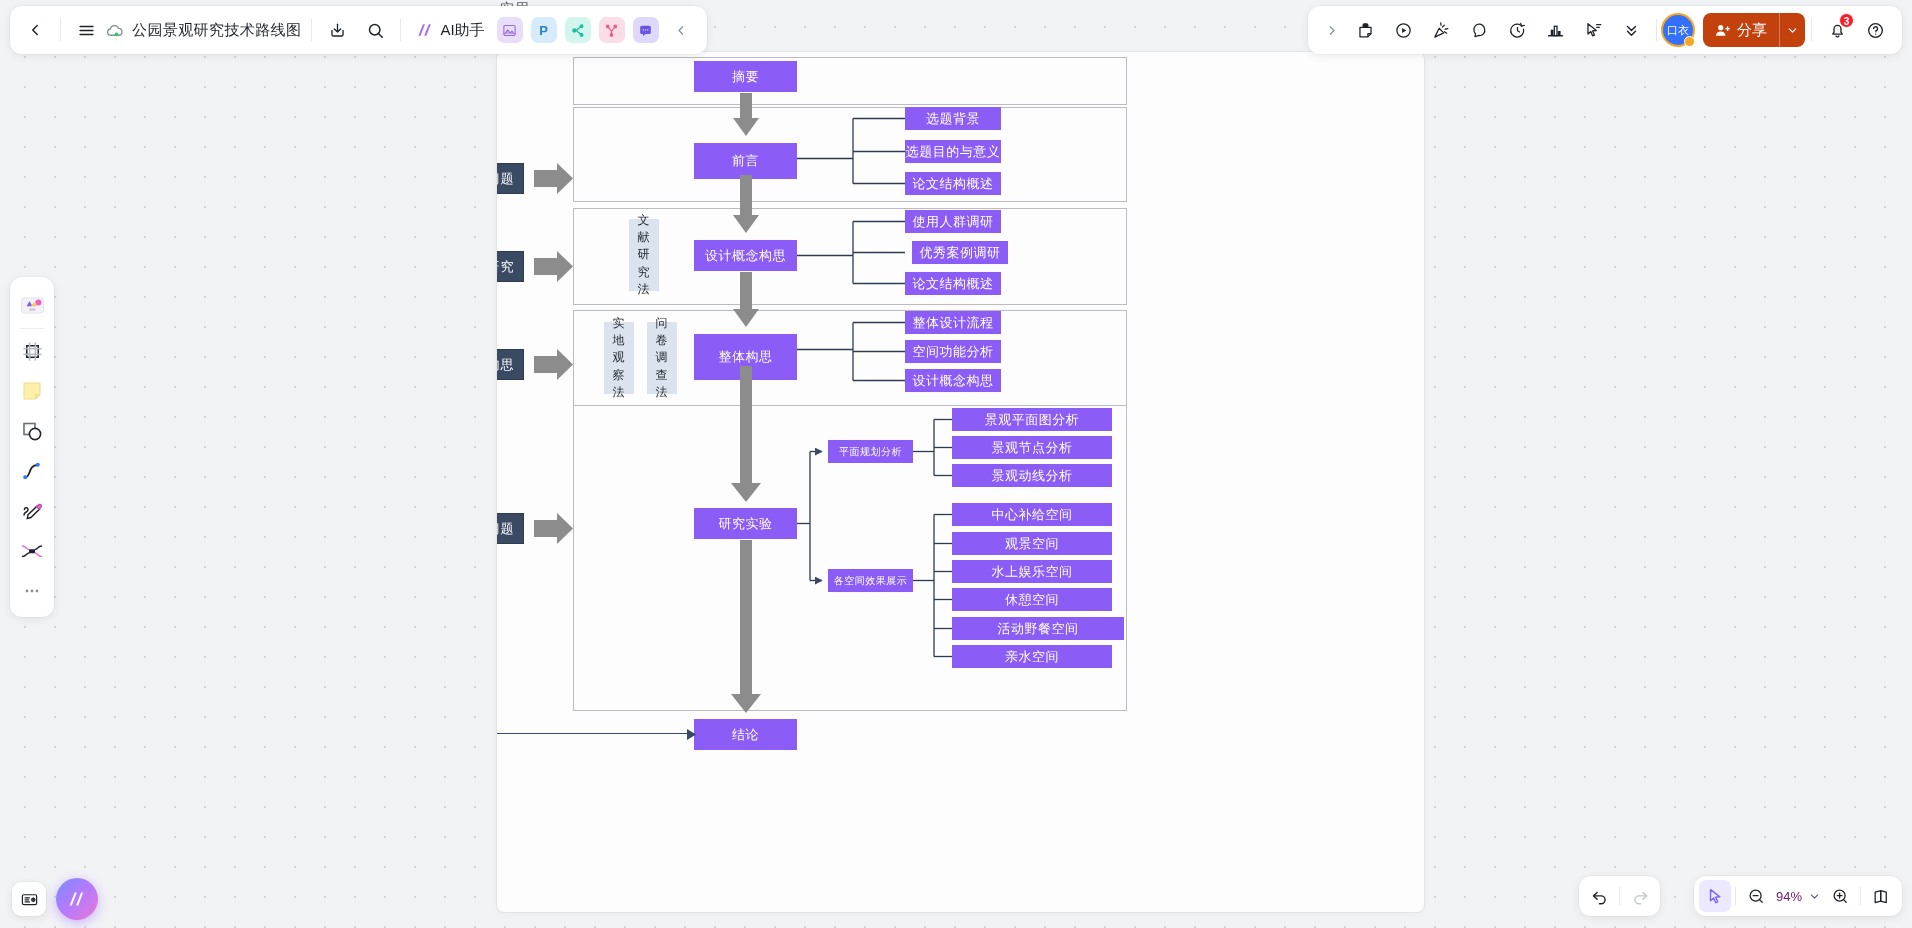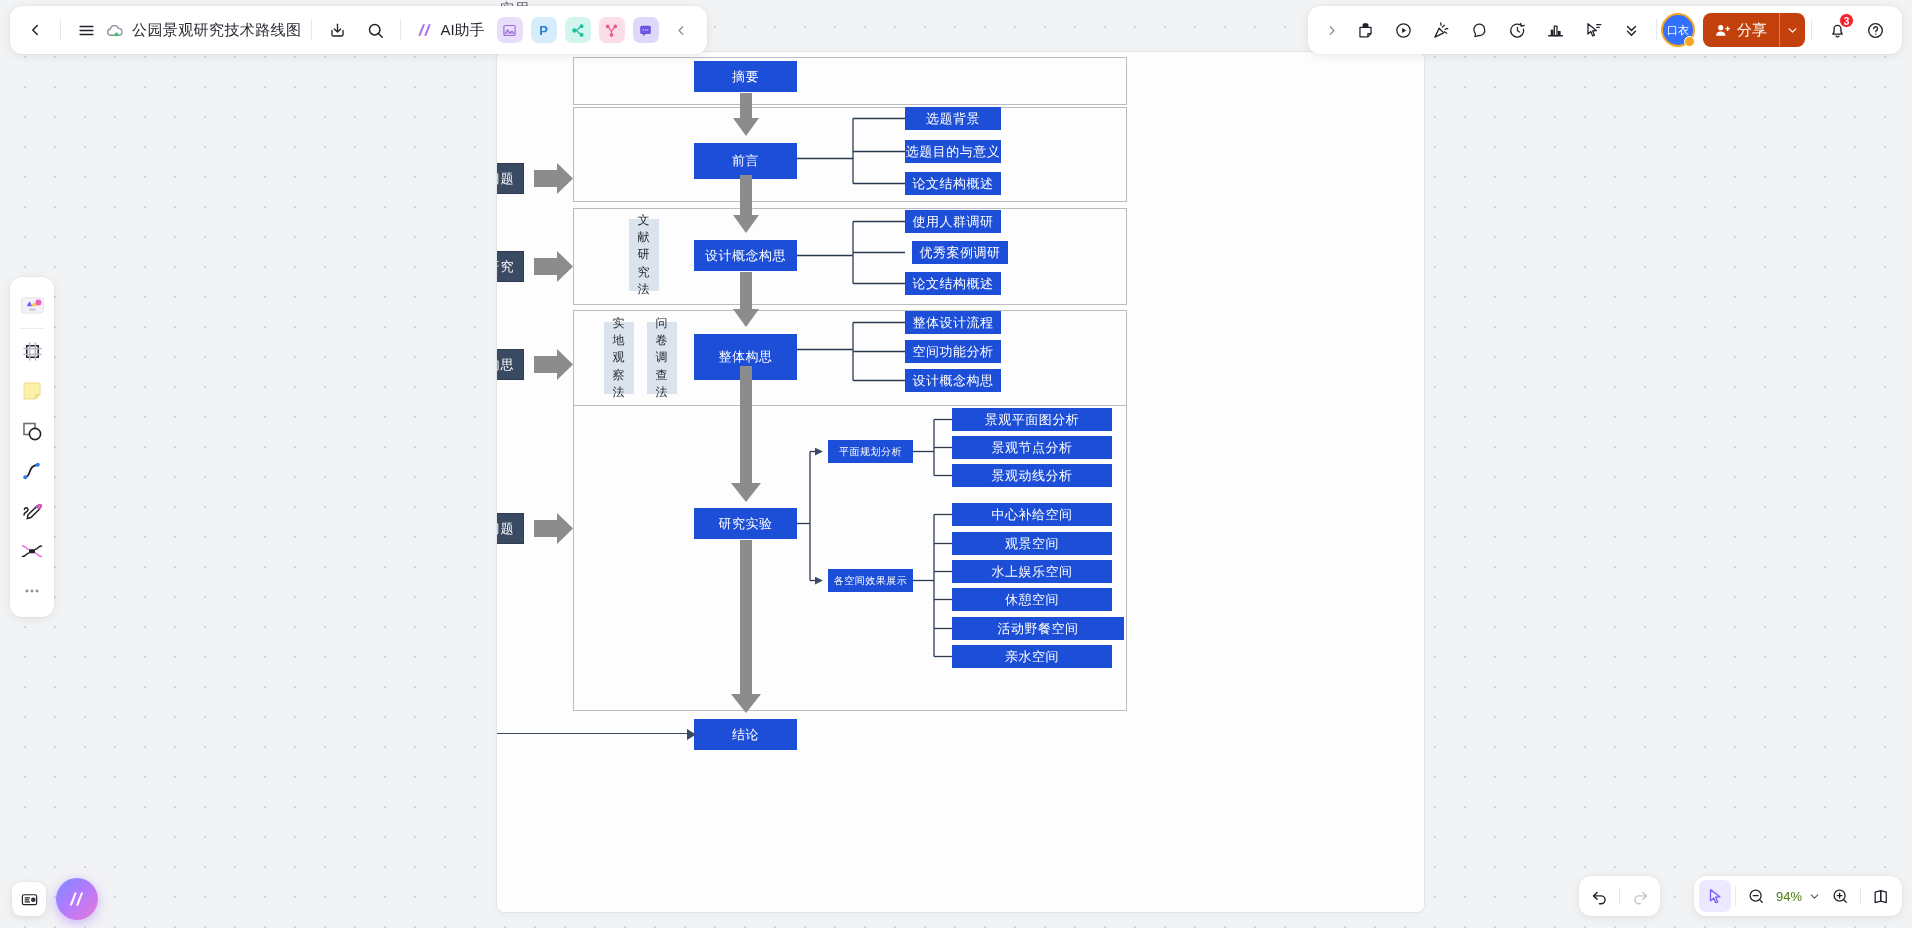--- a/index.html
+++ b/index.html
@@ -137,29 +137,29 @@
     color:#fff;font-size:19px;font-weight:bold;
   }
 
   
   #undo-bar{ position:absolute; right:252px; bottom:12px; height:40px; padding:0 4px; }
   #zoom-bar{ position:absolute; right:10px;  bottom:12px; height:40px; padding:0 5px; }
   .zb-btn{ width:32px;height:32px;display:flex;align-items:center;justify-content:center;
            border-radius:7px;cursor:pointer;color:#1f2329; flex:0 0 auto;}
   .zb-btn.disabled{ color:#c4c7cc; cursor:default; }
   .zb-btn.active{ background:#ece8ff; color:#7b61ff; }
-  #zoom-val{ font-size:13px; color:#4d7c0f; padding:0 2px 0 4px; cursor:pointer; }
+  #zoom-val{ font-size:13px; color:#701a75; padding:0 2px 0 4px; cursor:pointer; }
   .zb-sep{ width:1px;height:18px;background:#e6e8eb;margin:0 4px; flex:0 0 auto;}
 
   
   .grp {            
     position:absolute; border:1px solid #b9bcc0; background:transparent;
   }
   .nb {             
-    position:absolute; background:#1d4ed8; color:#fff;
+    position:absolute; background:#8b5cf6; color:#fff;
     display:flex;align-items:center;justify-content:center;
     font-size:13px; letter-spacing:.5px; white-space:nowrap;
     font-family:"Liberation Sans","DejaVu Sans",sans-serif;
   }
   .nb.small{ font-size:10px; }
   .dk {             
     position:absolute; background:#3a4a63; color:#fff; border:1px solid #2f3c50;
     display:flex;align-items:center;justify-content:center;
     font-size:13px; letter-spacing:1px; white-space:nowrap;
   }

